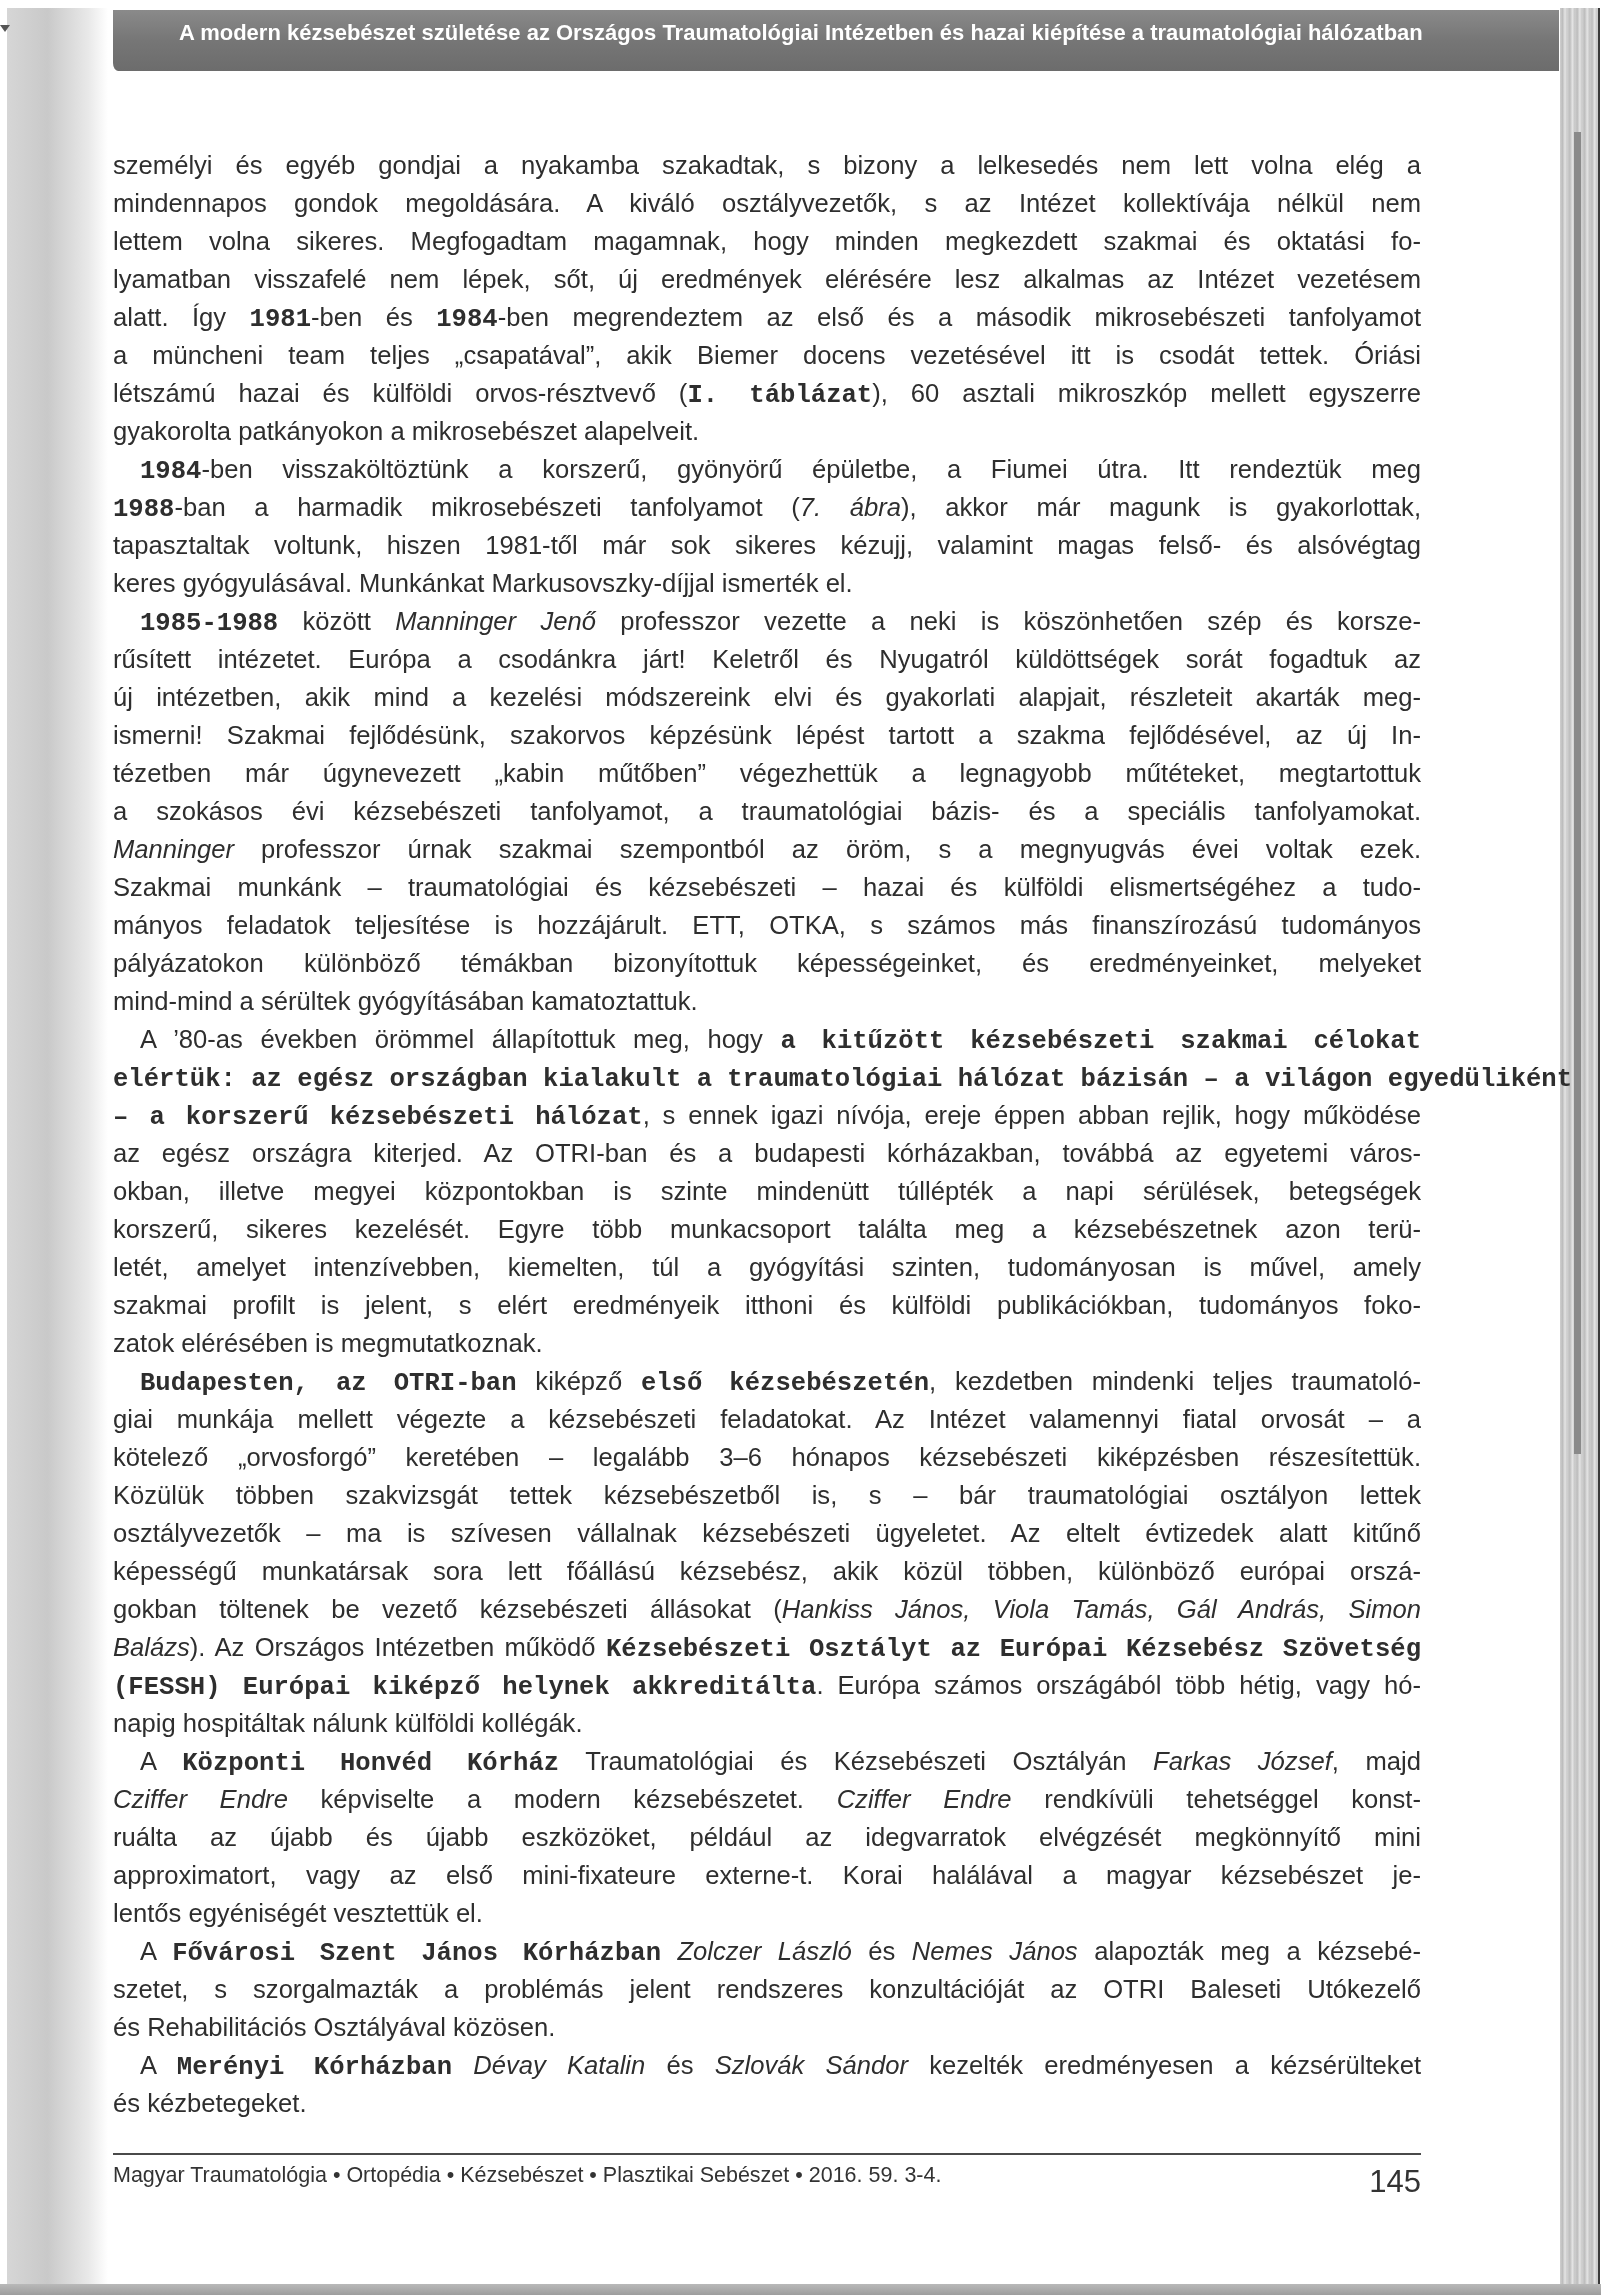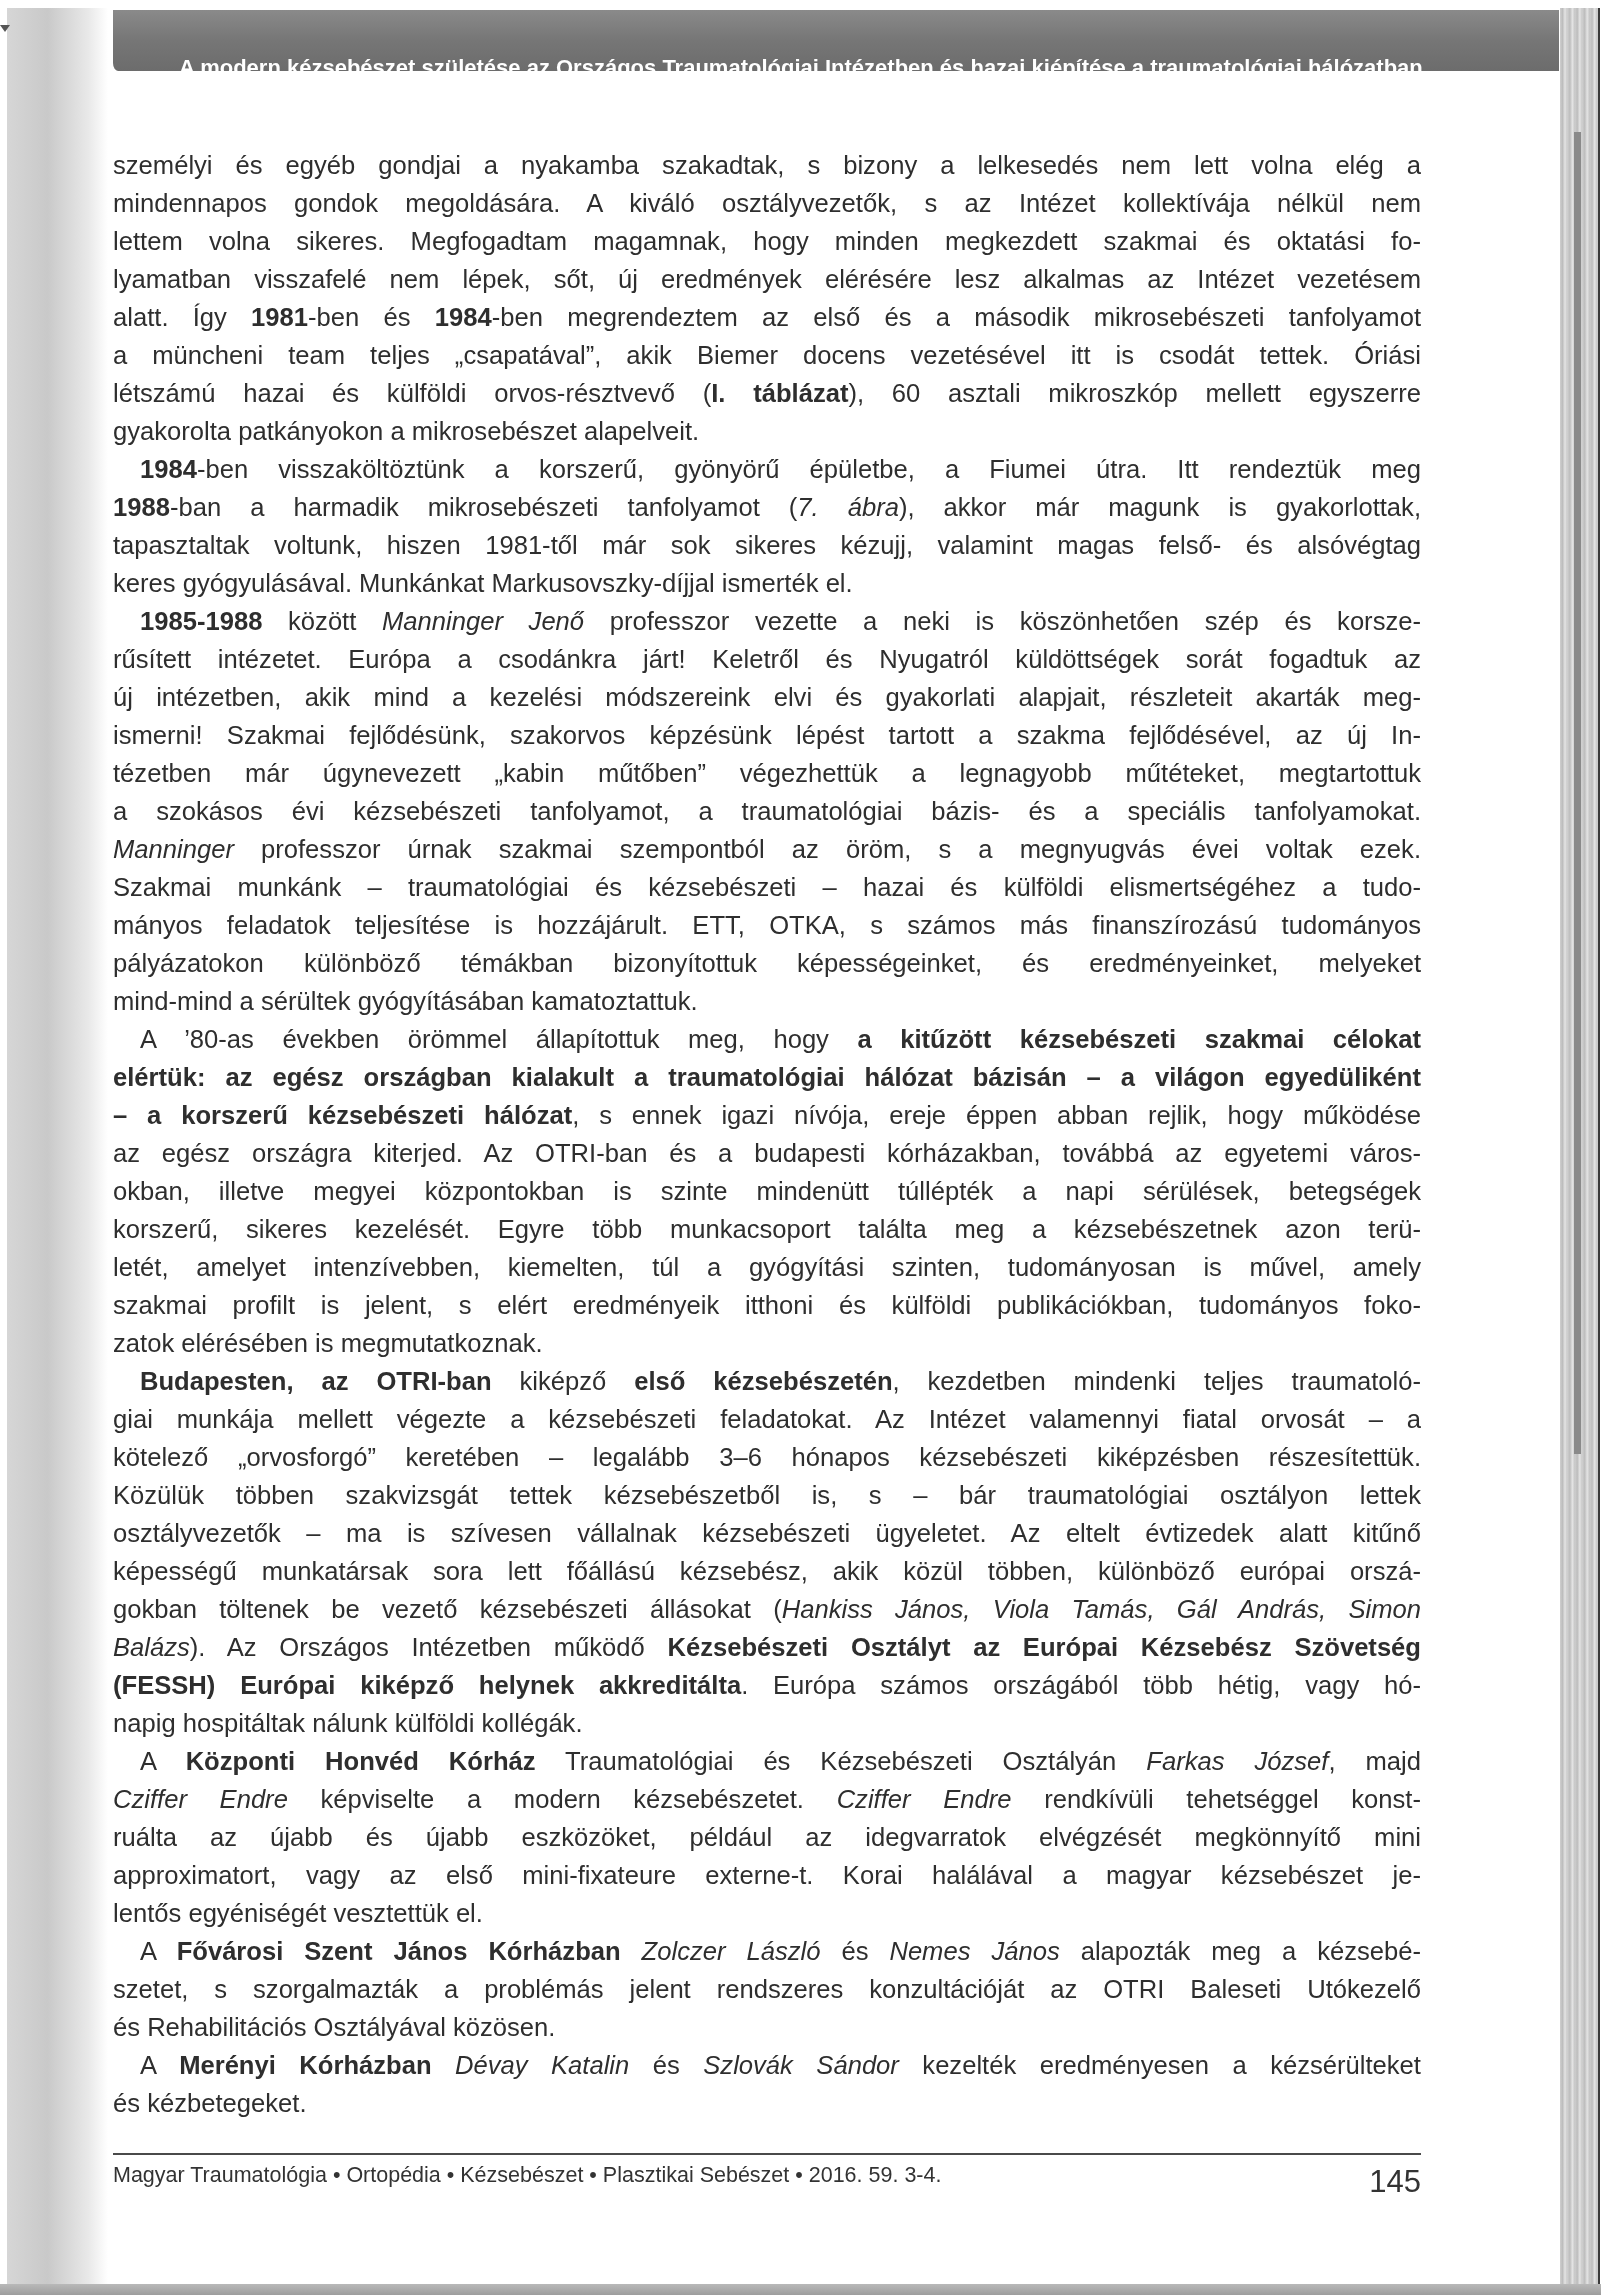--- a/index.html
+++ b/index.html
@@ -34,33 +34,32 @@
     .header-band {
       position: absolute; left: 113px; top: 10px; width: 1446px; height: 61px;
       background: linear-gradient(to bottom, #8a8a8a 0%, #767676 50%, #6c6c6c 100%);
       border-bottom-left-radius: 5px 8.3px;
     }
     .header-title {
       position: absolute; left: 66px; top: 10px;
       font-family: "Liberation Sans", sans-serif;
       font-weight: bold; font-size: 22px; color: #ffffff; white-space: nowrap;
       letter-spacing: 0px;
-      margin-top: 35px;
     }
     .body-text {
       position: absolute; left: 113px; top: 146px; width: 1308px;
       font-size: 25.6px; line-height: 38px; color: #2e2e2e;
     }
     .line {
       display: block; height: 38px; white-space: nowrap; overflow: visible;
       text-align: justify; text-align-last: justify;
     }
     .line.last { text-align-last: left; }
     .line.indent { padding-left: 27px; }
-    b { font-weight: bold; }
+    b { font-weight: bold; font-family: Liberation Mono, monospace; }
     i { font-style: italic; }
     .footer-rule {
       position: absolute; left: 113px; top: 2153px; width: 1308px; height: 1.7px;
       background: #4a4a4a;
     }
     .footer-journal {
       position: absolute; left: 113px; top: 2163px; font-size: 21.5px; color: #333;
       white-space: nowrap;
     }
     .footer-page {

